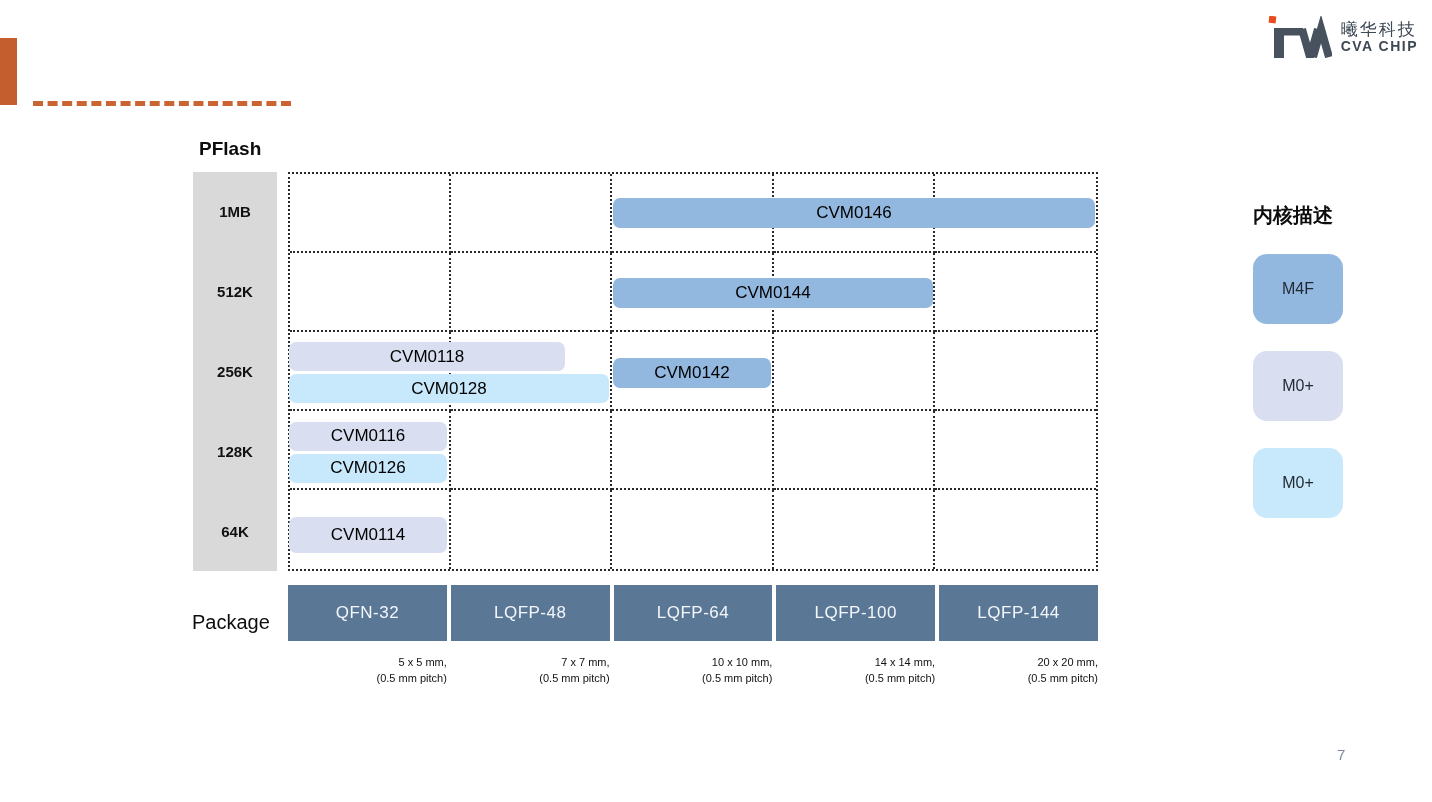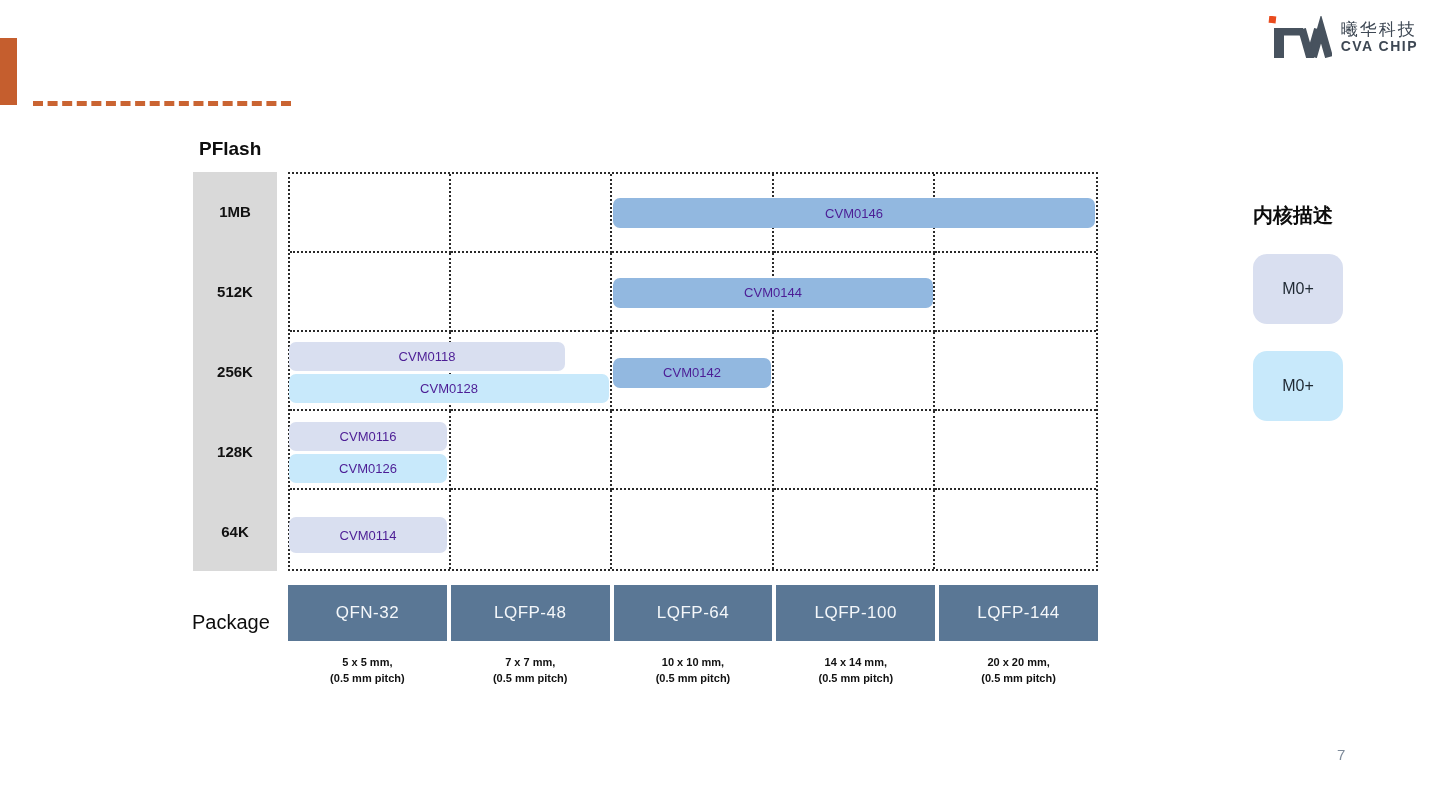--- a/index.html
+++ b/index.html
@@ -35,30 +35,30 @@
   #grid-cells { position:absolute; inset:0; display:grid;
                 grid-template-columns:repeat(5,1fr); grid-template-rows:repeat(5,1fr);
                 border:2px dotted #2a2a2a; }
   .grid-cell { border-right:2px dotted #2a2a2a; border-bottom:2px dotted #2a2a2a; }
   .grid-cell.last-col { border-right:none; }
   .grid-cell.last-row { border-bottom:none; }
 
   
   #bars-layer { position:absolute; inset:0; }
   .bar { position:absolute; border-radius:7px; display:flex; align-items:center; justify-content:center;
-         font-size:13px; color:#4c1d95; }
+         font-size:17px; color:#000000; }
 
   
   #package-row { position:absolute; left:288px; top:585px; width:810px; height:56px; display:flex; gap:4px; }
   .package-box { flex:1; background:#5A7795; color:#F4F7FA; display:flex; align-items:center;
                  justify-content:center; font-size:17px; letter-spacing:0.5px; }
 
   
   #caption-row { position:absolute; left:288px; top:655px; width:810px; display:flex; gap:4px; }
-  .caption { flex:1; text-align:center; font-size:11px; font-weight:bold; color:#111; line-height:1.45; }
+  .caption { flex:1; text-align:right; font-size:11px; font-weight:normal; color:#111; line-height:1.45; }
 
   
   #legend-title { position:absolute; left:1253px; top:202px; font-size:20px; font-weight:bold; color:#0d0d0d; }
   #legend-items { position:absolute; left:1253px; top:254px; width:90px; display:flex;
                   flex-direction:column; gap:27px; }
   .legend-box { height:70px; border-radius:14px; display:flex; align-items:center; justify-content:center;
                 font-size:16px; color:#1F2933; }
 
   #page-number { position:absolute; left:1337px; top:746px; font-size:15px; color:#7E8B9A; }
 </style>
@@ -159,18 +159,19 @@
         <div>(0.5 mm pitch)</div>
       </div>
       <div class="caption">
         <div>20 x 20 mm,</div>
         <div>(0.5 mm pitch)</div>
       </div>
     </div>
 
   <div id="legend-title">内核描述</div>
   <div id="legend-items">
+      <div class="legend-box" style="background: rgb(146, 184, 224);">M4F</div>
       <div class="legend-box" style="background: rgb(217, 223, 240);">M0+</div>
       <div class="legend-box" style="background: rgb(200, 233, 251);">M0+</div>
     </div>
 
   <div id="page-number">7</div>
 </div>
 
 </body></html>

